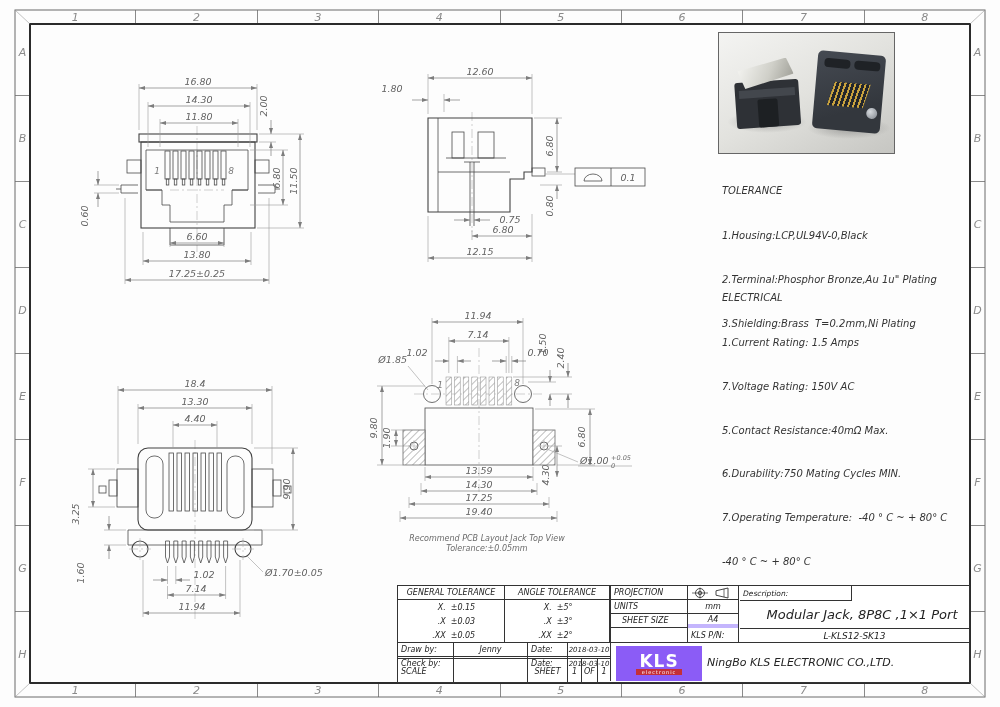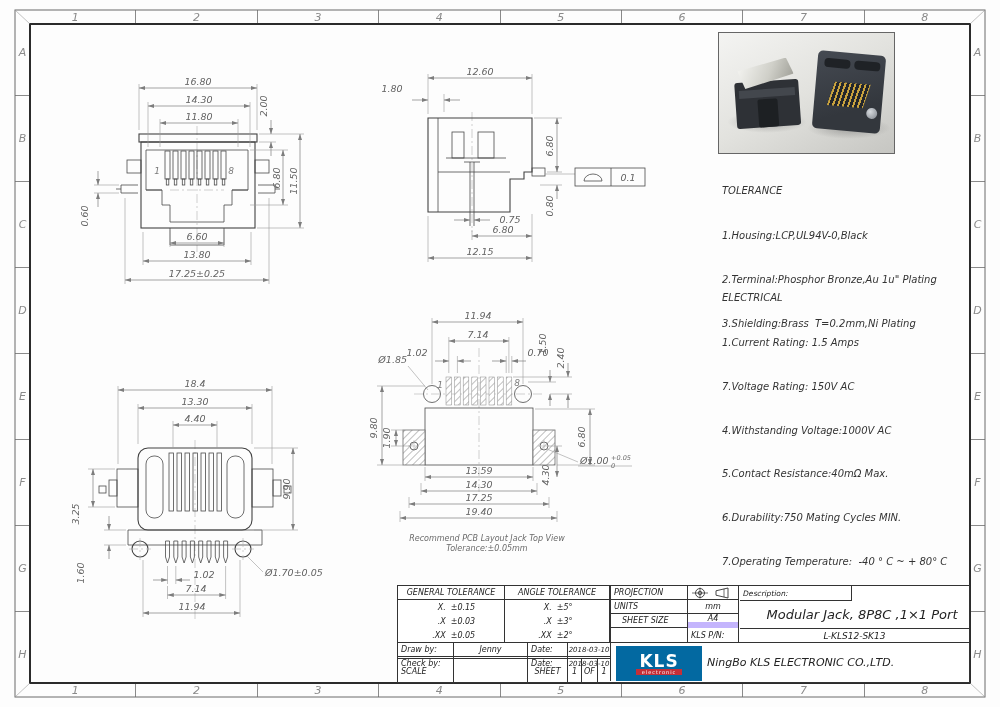--- a/index.html
+++ b/index.html
@@ -52,21 +52,21 @@
   .cellc{display:flex;align-items:center;justify-content:center;}
   .celll{display:flex;align-items:center;padding-left:3px;}
   .tolbox{position:absolute;top:0;height:56px;border-right:1px solid #333;}
   .tolhead{height:14px;border-bottom:1px solid #333;display:flex;align-items:center;justify-content:center;}
   .tolrow{height:14px;display:flex;align-items:center;}
   .tolrow .k{width:45%;text-align:right;}
   .tolrow .v{padding-left:5px;}
   .brow{position:absolute;left:0;width:212px;height:14px;border-top:1px solid #333;display:flex;}
   .brow>div{border-right:1px solid #333;height:100%;}
   .brow>div:last-child{border-right:none;}
-  .logo{position:absolute;left:5px;top:3px;width:86px;height:35px;background:#0369a1;color:#fff;
+  .logo{position:absolute;left:5px;top:3px;width:86px;height:35px;background:#8b5cf6;color:#fff;
         display:flex;flex-direction:column;align-items:center;justify-content:center;font-style:normal;}
   .logo .lt{font-weight:bold;font-size:17px;line-height:16px;letter-spacing:1px;font-family:"DejaVu Sans",sans-serif;}
   .logo .ls{font-size:5px;background:#c42f38;padding:0 6px;letter-spacing:1px;}
 </style>
 </head>
 <body>
 
 <div id="sheet">
 
   <div class="zs h" style="left:15px;top:10px;width:970px;height:14px;">
@@ -459,21 +459,20 @@
     <div class="nt">TOLERANCE</div>
     <div>1.Housing:LCP,UL94V-0,Black</div>
     <div>2.Terminal:Phosphor Bronze,Au 1u" Plating</div>
     <div>3.Shielding:Brass  T=0.2mm,Ni Plating</div>
   </div>
 
   <div class="note" style="left:722px;top:262px;">
     <div class="nt">ELECTRICAL</div>
     <div>1.Current Rating: 1.5 Amps</div>
     <div>7.Voltage Rating: 150V AC</div>
-    <div>4.Withstanding Voltage:1000V AC</div>
     <div>5.Contact Resistance:40mΩ Max.</div>
     <div>6.Durability:750 Mating Cycles MIN.</div>
     <div>7.Operating Temperature:  -40 ° C ~ + 80° C</div>
     <div>-40 ° C ~ + 80° C</div>
   </div>
 
   <div class="tb">
 
     <div class="tolbox" style="left:0;width:107px;">
       <div class="tolhead">GENERAL TOLERANCE</div>
@@ -540,21 +539,21 @@
           <svg width="46" height="12" viewBox="0 0 46 12">
             <circle cx="10" cy="6" r="4.5" fill="none" stroke="#333" stroke-width="0.9"></circle>
             <circle cx="10" cy="6" r="1.8" fill="none" stroke="#333" stroke-width="0.9"></circle>
             <line x1="2" y1="6" x2="18" y2="6" stroke="#333" stroke-width="0.7"></line>
             <line x1="10" y1="0.5" x2="10" y2="11.5" stroke="#333" stroke-width="0.7"></line>
             <path d="M26,3.8 L38,1 L38,11 L26,8.2 Z" fill="none" stroke="#333" stroke-width="0.9"></path>
             <line x1="34" y1="1.9" x2="34" y2="10.1" stroke="#333" stroke-width="0.7"></line>
           </svg>
         </div>
         <div class="cellc" style="height:14px;border-bottom:1px solid #333;">mm</div>
-        <div class="cellc" style="height:14px;border-bottom:6px solid #c4b5fd;">A4</div>
+        <div class="cellc" style="height:14px;border-bottom:4px solid #c4b5fd;">A4</div>
         <div class="celll" style="height:14px;">KLS P/N:</div>
       </div>
       <div class="abs" style="left:129px;top:0;width:229px;height:56px;">
         <div class="celll" style="width:112px;height:15px;border-right:1px solid #333;border-bottom:1px solid #333;font-size:7.5px;">Description:</div>
         <div class="cellc" style="position:absolute;left:0;top:15px;width:244px;height:27px;font-size:13px;">Modular Jack, 8P8C ,1×1 Port</div>
         <div class="cellc" style="position:absolute;left:0;top:42px;width:229px;height:14px;border-top:1px solid #333;font-size:9px;">L-KLS12-SK13</div>
       </div>
       <div class="abs" style="left:0;top:56px;width:358px;height:39px;border-top:1px solid #333;">
         <div class="logo">
           <div class="lt">KLS</div>

